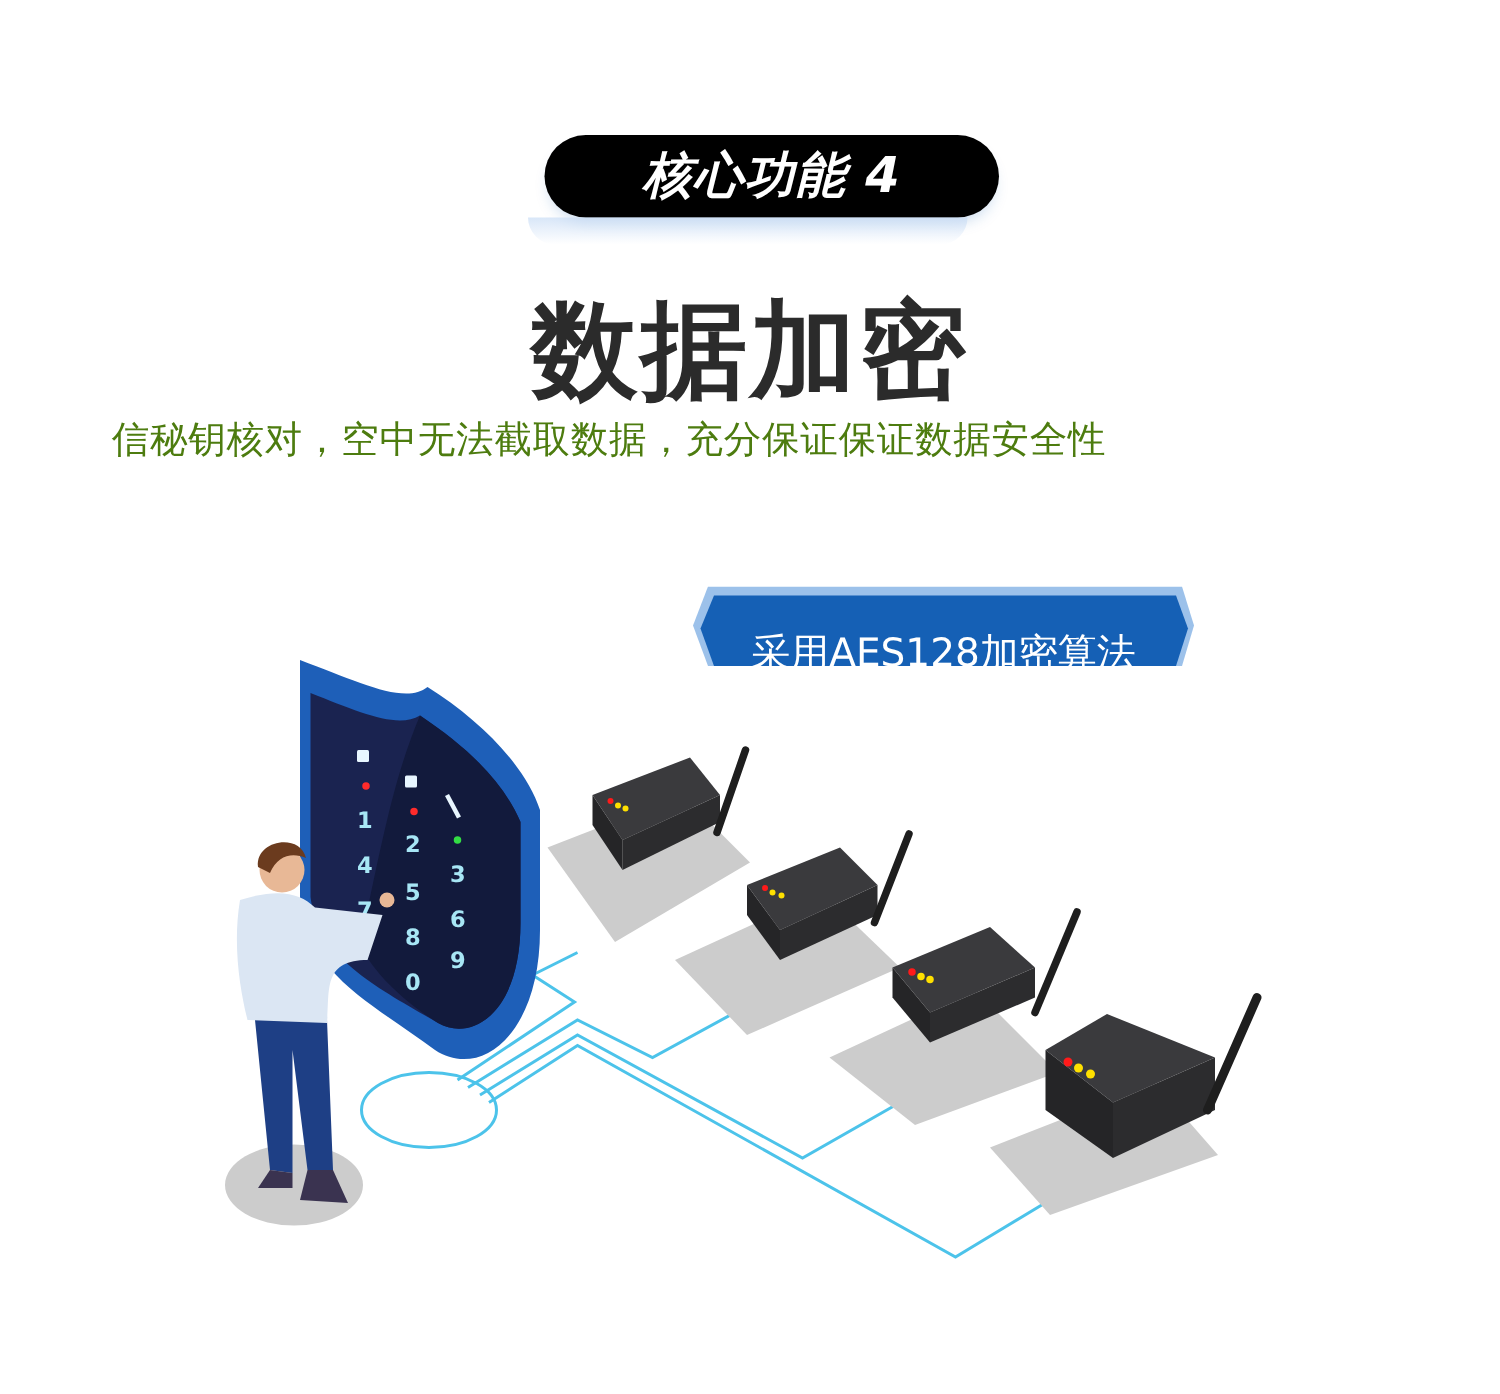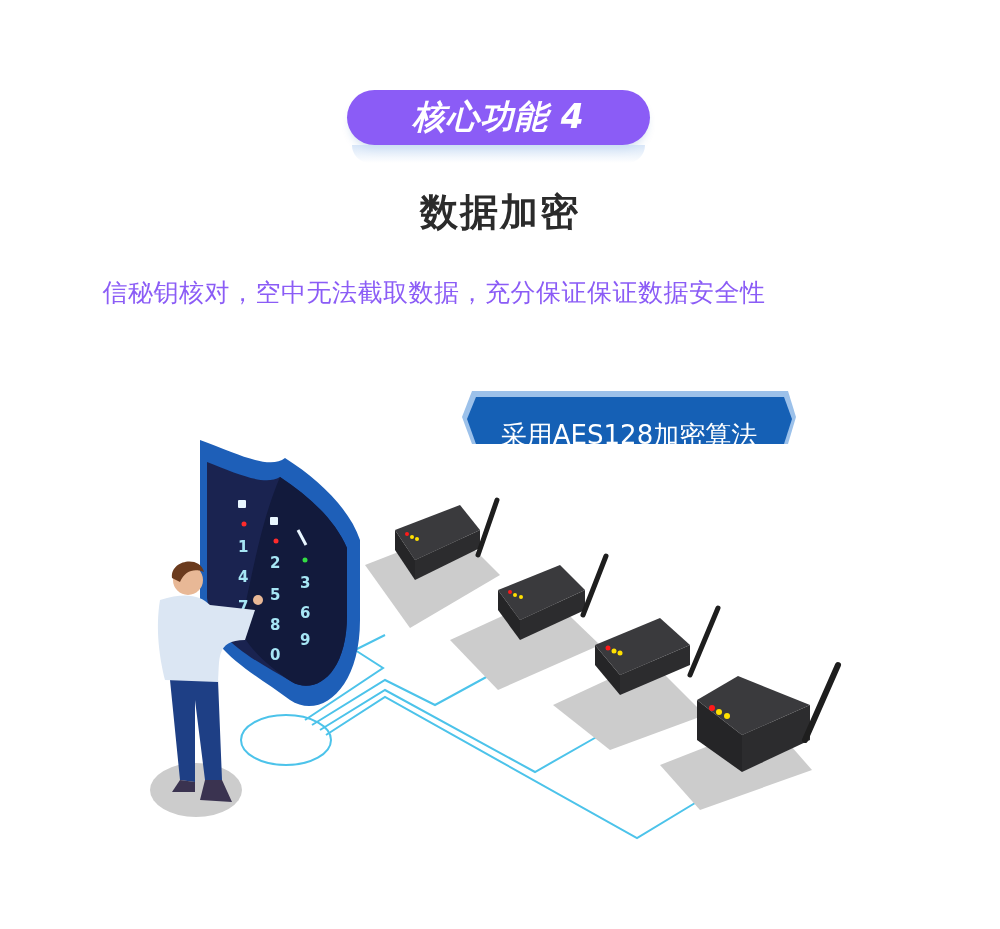--- a/index.html
+++ b/index.html
@@ -1,38 +1,38 @@
 <!DOCTYPE html>
 <html><head>
 <meta charset="utf-8">
 <style>
   html, body { margin: 0; padding: 0; background: #ffffff; }
   body { width: 1000px; height: 929px; position: relative; overflow: hidden;
          font-family: "DejaVu Sans", "Liberation Sans", sans-serif; }
 
   .pill {
-    position: absolute; left: 347px; top: 90px; width: 303px; height: 55px;
-    background: #8b5cf6; border-radius: 28px;
+    position: absolute; left: 363px; top: 90px; width: 303px; height: 55px;
+    background: #000000; border-radius: 28px;
     display: flex; align-items: center; justify-content: center;
     color: #ffffff; font-weight: bold; font-size: 33px; font-style: italic;
     letter-spacing: 1px;
     box-shadow: 0 6px 10px -4px rgba(21,96,181,0.25);
   }
   .pill-reflection {
     position: absolute; left: 352px; top: 145px; width: 293px; height: 18px;
     background: linear-gradient(to bottom, rgba(200,220,245,0.7), rgba(255,255,255,0));
     border-radius: 0 0 40px 40px;
   }
   .title {
     position: absolute; left: 0; top: 187px; width: 1000px; text-align: center;
-    font-size: 38px; font-weight: bold; color: #2b2b2b; letter-spacing: 2px;
+    font-size: 71px; font-weight: bold; color: #2b2b2b; letter-spacing: 2px;
   }
   .subtitle {
     position: absolute; left: 0; top: 276px; width: 812px; text-align: center;
-    font-size: 25px; color: #8b5cf6; letter-spacing: 0.5px; padding-left: 28px;
+    font-size: 25px; color: #4d7c0f; letter-spacing: 0.5px;
   }
   .tag {
     position: absolute; left: 462px; top: 391px; width: 334px; height: 53px;
   }
   .tag svg { position: absolute; left: 0; top: 0; }
   .tag-label {
     position: absolute; left: 0; top: 0; width: 334px; height: 53px;
     display: flex; align-items: center; justify-content: center;
     color: #ffffff; font-size: 26px; padding-top: 18px;
   }

